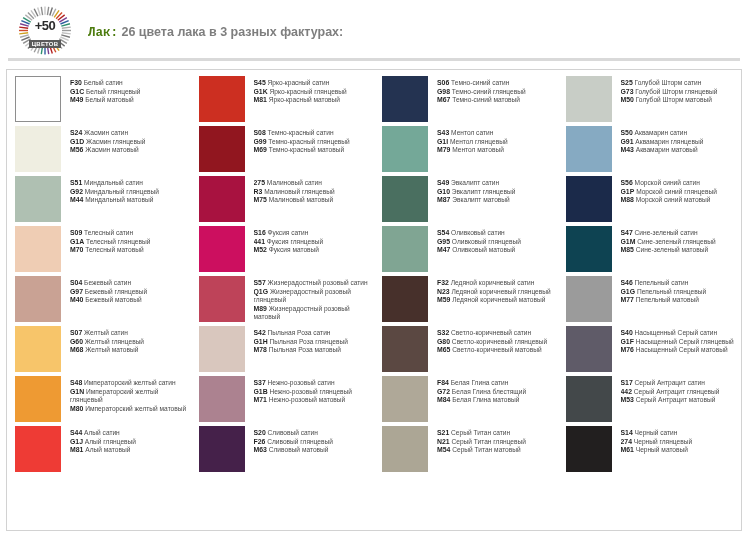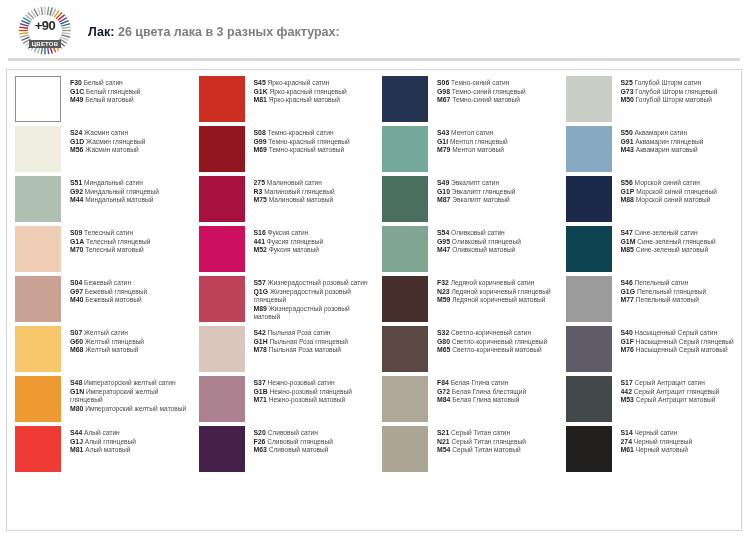--- a/index.html
+++ b/index.html
@@ -68,22 +68,23 @@
   .header-titles {
     padding-top: 2px;
   }
   .title-line {
     font-size: 12.5px;
     line-height: 18px;
     color: #7e7e7e;
     font-weight: bold;
   }
   .title-strong {
-    color: #0f172a;
+    color: #4d7c0f;
     font-weight: bold;
+    font-family: Liberation Mono, monospace;
   }
 
   .divider {
     height: 3px;
     background: #d9d9d9;
     margin: 6px 8px 0 8px;
   }
 
   
   .grid-frame {
@@ -179,21 +180,21 @@
           <line x1="16.698689941869922" y1="19.04437761499445" x2="9.127408146389293" y2="14.567871646462098" stroke="#2f8f6f" stroke-width="1.4"></line>
           <line x1="18.152257235977615" y1="17.257978121095736" x2="11.350511066789291" y2="11.835731244028775" stroke="#b0b0b0" stroke-width="1.4"></line>
           <line x1="19.867367522930145" y1="15.680076657099407" x2="13.973620917422576" y2="9.422470181446151" stroke="#9a9a9a" stroke-width="1.4"></line>
           <line x1="21.80910610325483" y1="14.342794746520333" x2="16.943338746154446" y2="7.377215494678154" stroke="#c0c0c0" stroke-width="1.4"></line>
           <line x1="23.937944778967918" y1="13.273355592655339" x2="20.199209661950935" y2="5.741602671119928" stroke="#7a7a7a" stroke-width="1.4"></line>
           <line x1="26.210546533695695" y1="12.493529892669262" x2="23.674953522122827" y2="4.548928071141219" stroke="#c8c8c8" stroke-width="1.4"></line>
           <line x1="28.58064774935415" y1="12.019192648982212" x2="27.299814204894584" y2="3.8234711102080894" stroke="#8e8e8e" stroke-width="1.4"></line>
         </g>
     </svg>
     <div class="logo-text">
-      <span class="logo-plus90">+90</span>
+      <span class="logo-plus90">+50</span>
       <span class="logo-cvetov">ЦВЕТОВ</span>
     </div>
   </div>
   <div class="header-titles">
     <div class="title-line">
       <span class="title-strong">Лак:</span><span> 26 цвета лака в 3 разных фактурах:</span>
     </div>
   </div>
 </div>
 

